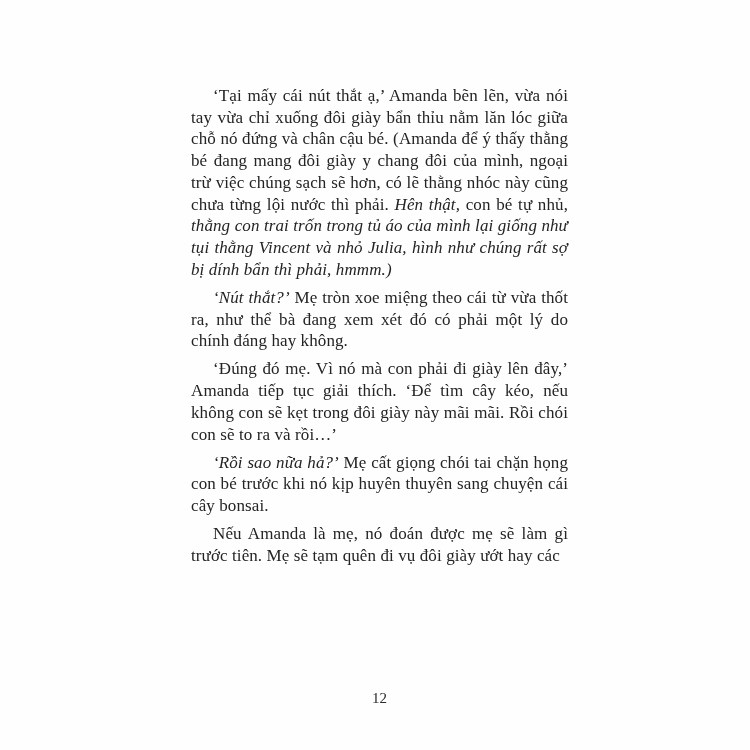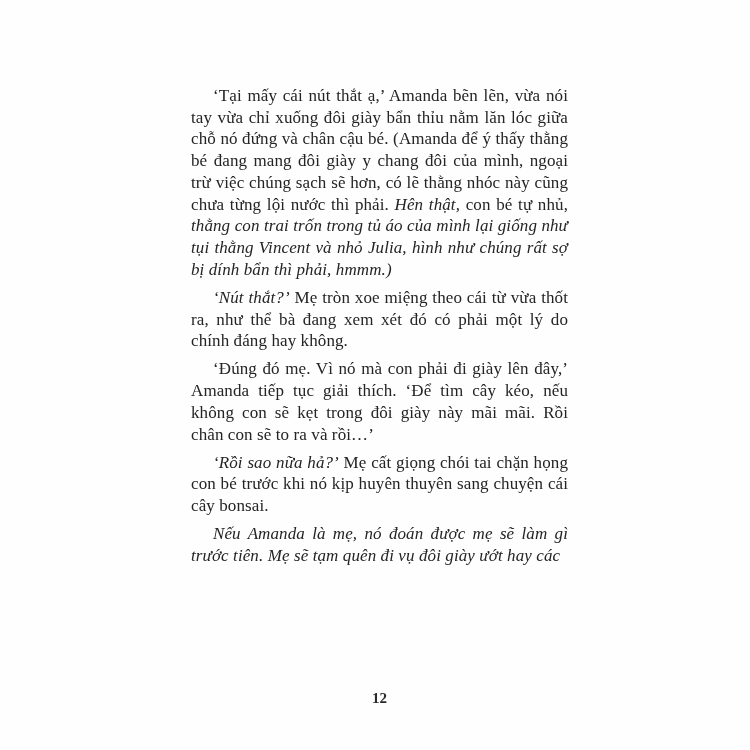--- a/index.html
+++ b/index.html
@@ -29,41 +29,39 @@
   .text-block p {
     margin: 0 0 6.5px 0;
     font-size: 17px;
     line-height: 21.7px;
     text-align: justify;
     text-indent: 22px;
     letter-spacing: 0.1px;
   }
   .text-block p:last-child {
     margin-bottom: 16px;
-    font-style: italic;
   }
   .italic {
     font-style: italic;
   }
   .page-number {
     position: absolute;
     left: 191px;
     top: 690px;
     width: 377px;
     text-align: center;
     font-size: 15px;
     color: #2a2a2a;
-    font-weight: bold;
   }
 </style>
 </head>
 <body style="background: rgb(254, 254, 254);">
 
 <div class="page">
   <div class="text-block" style="color: rgb(36, 36, 36);">
       <p><span>‘Tại mấy cái nút thắt ạ,’ Amanda bẽn lẽn, vừa nói tay vừa chỉ xuống đôi giày bẩn thỉu nằm lăn lóc giữa chỗ nó đứng và chân cậu bé. (Amanda để ý thấy thằng bé đang mang đôi giày y chang đôi của mình, ngoại trừ việc chúng sạch sẽ hơn, có lẽ thằng nhóc này cũng chưa từng lội nước thì phải. </span><span class="italic">Hên thật,</span><span> con bé tự nhủ, </span><span class="italic">thằng con trai trốn trong tủ áo của mình lại giống như tụi thằng Vincent và nhỏ Julia, hình như chúng rất sợ bị dính bẩn thì phải, hmmm.)</span></p>
       <p><span class="italic">‘Nút thắt?’</span><span> Mẹ tròn xoe miệng theo cái từ vừa thốt ra, như thể bà đang xem xét đó có phải một lý do chính đáng hay không.</span></p>
-      <p><span>‘Đúng đó mẹ. Vì nó mà con phải đi giày lên đây,’ Amanda tiếp tục giải thích. ‘Để tìm cây kéo, nếu không con sẽ kẹt trong đôi giày này mãi mãi. Rồi chân con sẽ to ra và rồi…’</span></p>
+      <p><span>‘Đúng đó mẹ. Vì nó mà con phải đi giày lên đây,’ Amanda tiếp tục giải thích. ‘Để tìm cây kéo, nếu không con sẽ kẹt trong đôi giày này mãi mãi. Rồi chói con sẽ to ra và rồi…’</span></p>
       <p><span class="italic">‘Rồi sao nữa hả?’</span><span> Mẹ cất giọng chói tai chặn họng con bé trước khi nó kịp huyên thuyên sang chuyện cái cây bonsai.</span></p>
       <p><span>Nếu Amanda là mẹ, nó đoán được mẹ sẽ làm gì trước tiên. Mẹ sẽ tạm quên đi vụ đôi giày ướt hay các</span></p>
     </div>
   <div class="page-number">12</div>
 </div>
 
 </body></html>

